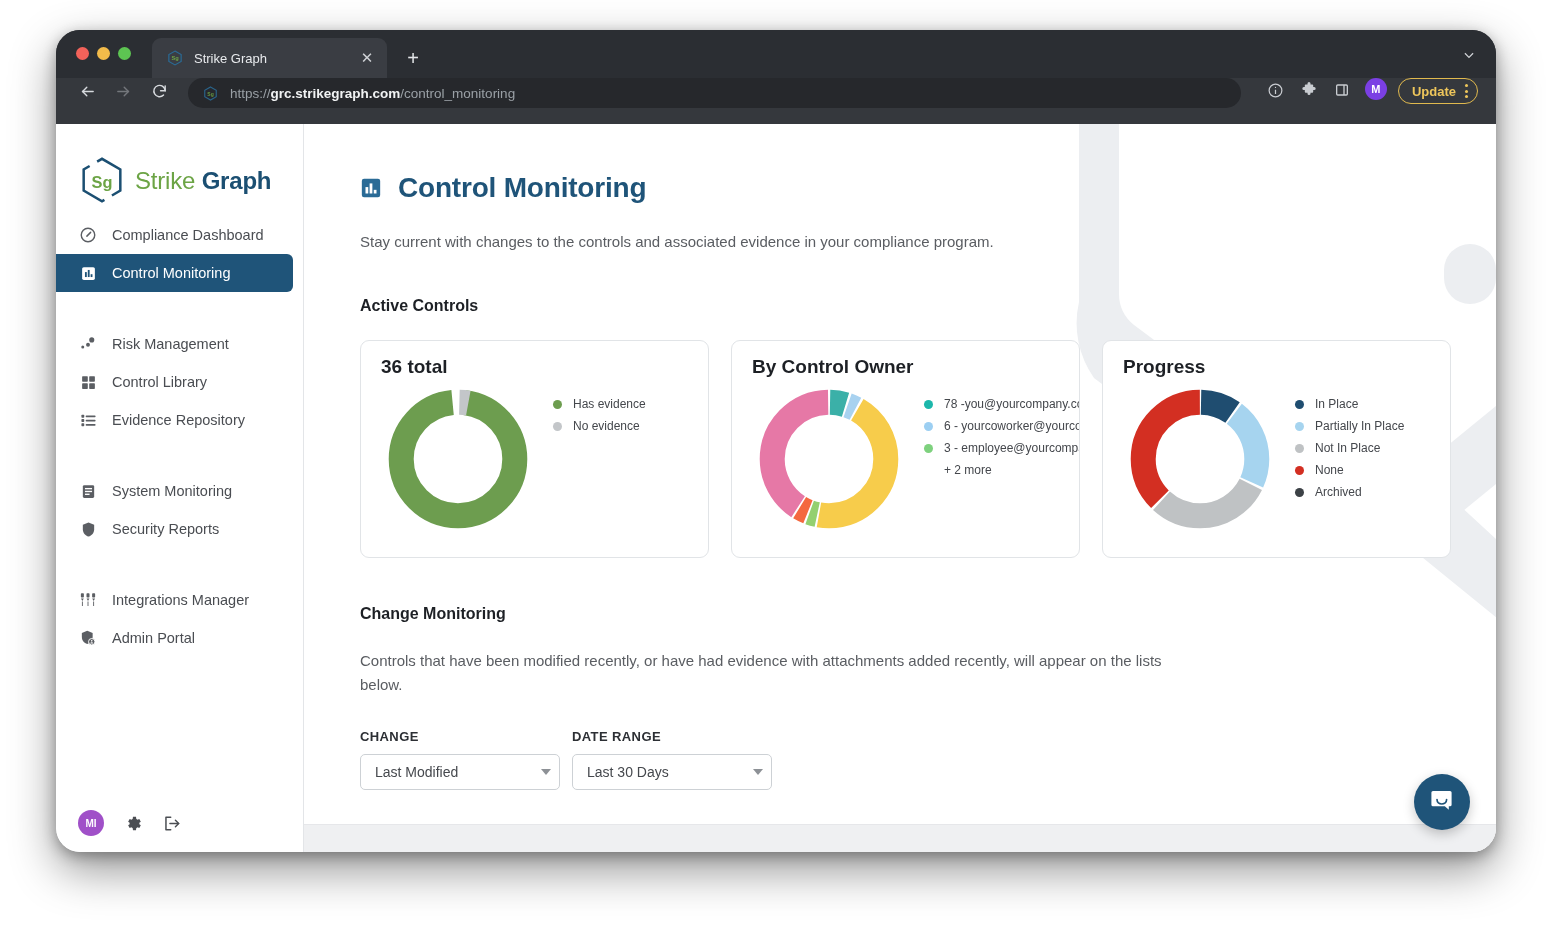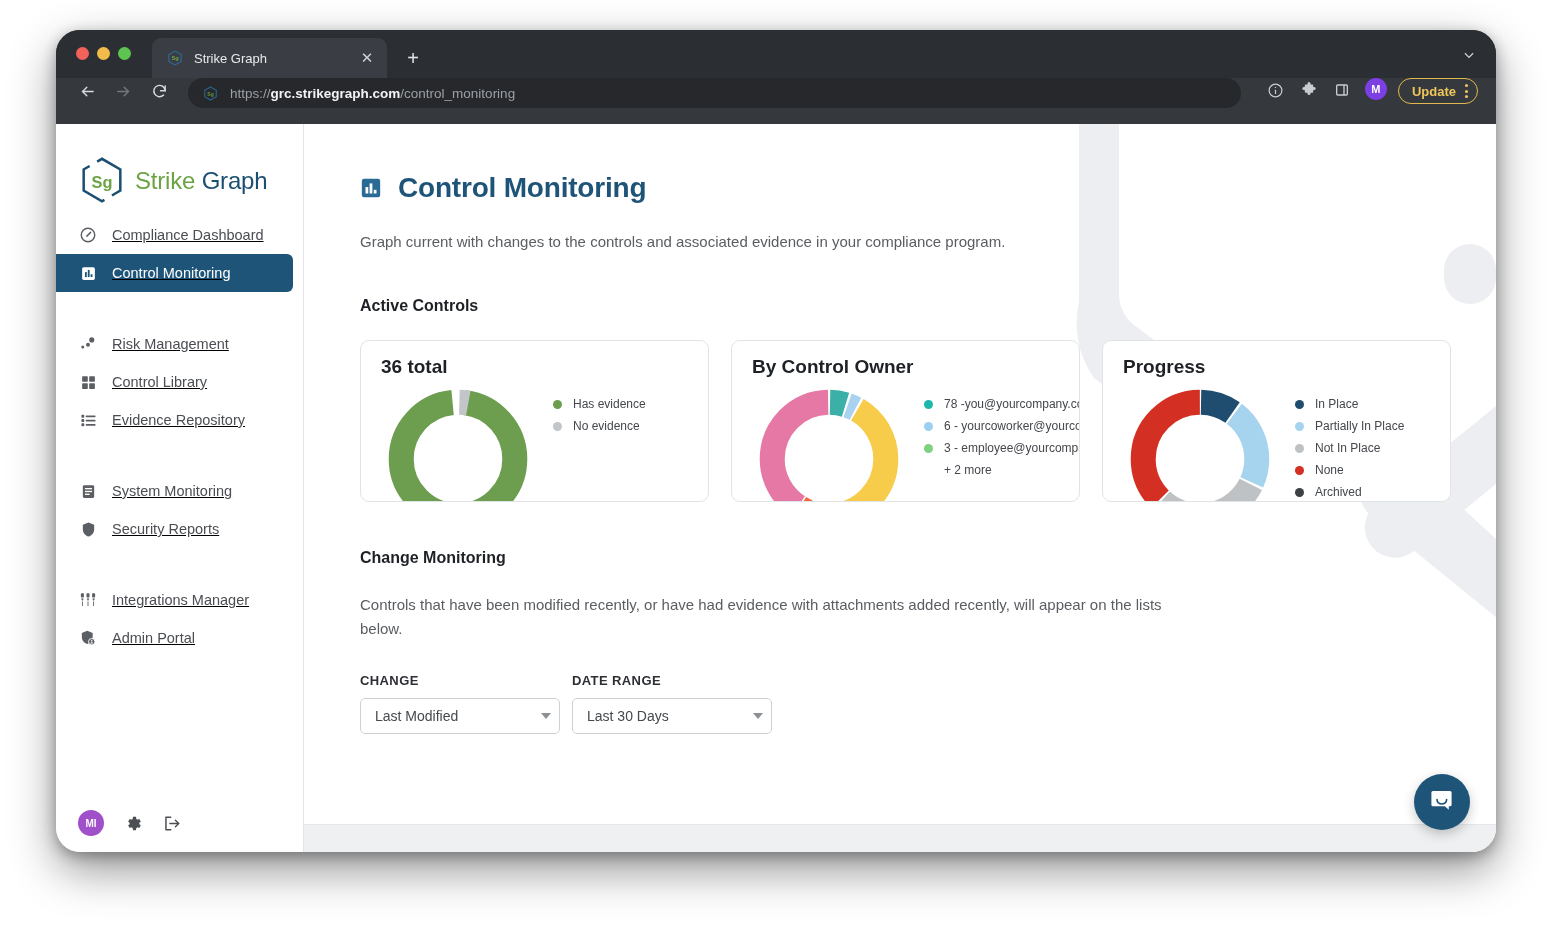--- a/index.html
+++ b/index.html
@@ -166,23 +166,23 @@
     height: 86px;
   }
   .logo-mark { width: 54px; height: 54px; flex: none; }
   .logo-text {
     margin-left: 6px;
     font-size: 24px;
     letter-spacing: -.2px;
     white-space: nowrap;
   }
   .logo-text .s1 { color: #6ca445; font-weight: 400; }
-  .logo-text .s2 { color: #1b4f72; font-weight: 400; }
-
-  .nav { padding-top: 6px; text-decoration: underline; }
+  .logo-text .s2 { color: #1b4f72; font-weight: 700; }
+
+  .nav { padding-top: 6px; }
   .nav-item {
     display: flex; align-items: center;
     height: 38px;
     margin: 0 10px 0 0;
     padding-left: 22px;
     border-radius: 0 6px 6px 0;
     color: #4a4d52;
     font-size: 14.5px;
     position: relative;
   }
@@ -252,21 +252,21 @@
     font-size: 16px; font-weight: 700;
     color: #1d2025;
   }
 
   .cards {
     display: flex;
     gap: 22px;
     margin-top: 25px;
   }
   .card {
-    width: 349px; height: 162px;
+    width: 349px; height: 218px;
     border: 1px solid #e1e4e7;
     border-radius: 9px;
     background: #ffffff;
     padding: 15px 0 0 20px;
     position: relative;
     overflow: hidden;
   }
   .card-title {
     font-size: 19px; font-weight: 700;
     color: #1d2025;
@@ -616,21 +616,21 @@
             <svg width="22" height="22" viewBox="0 0 24 24">
               <rect x="2" y="2" width="20" height="20" rx="2.4" fill="#2a6b96"></rect>
               <rect x="6" y="11" width="3" height="7" fill="#ffffff"></rect>
               <rect x="10.5" y="7" width="3" height="11" fill="#ffffff"></rect>
               <rect x="15" y="14" width="3" height="4" fill="#ffffff"></rect>
             </svg>
           </span>
           <h1 class="page-title">Control Monitoring</h1>
         </div>
 
-        <p class="page-sub">Graph current with changes to the controls and associated evidence in your compliance program.</p>
+        <p class="page-sub">Stay current with changes to the controls and associated evidence in your compliance program.</p>
 
         <h2 class="section-h">Active Controls</h2>
 
         <div class="cards">
 
           <section class="card">
             <div class="card-title">36 total</div>
             <div class="card-body">
               <div class="donut-wrap">
                 <svg viewBox="0 0 42 42" width="150" height="150">

